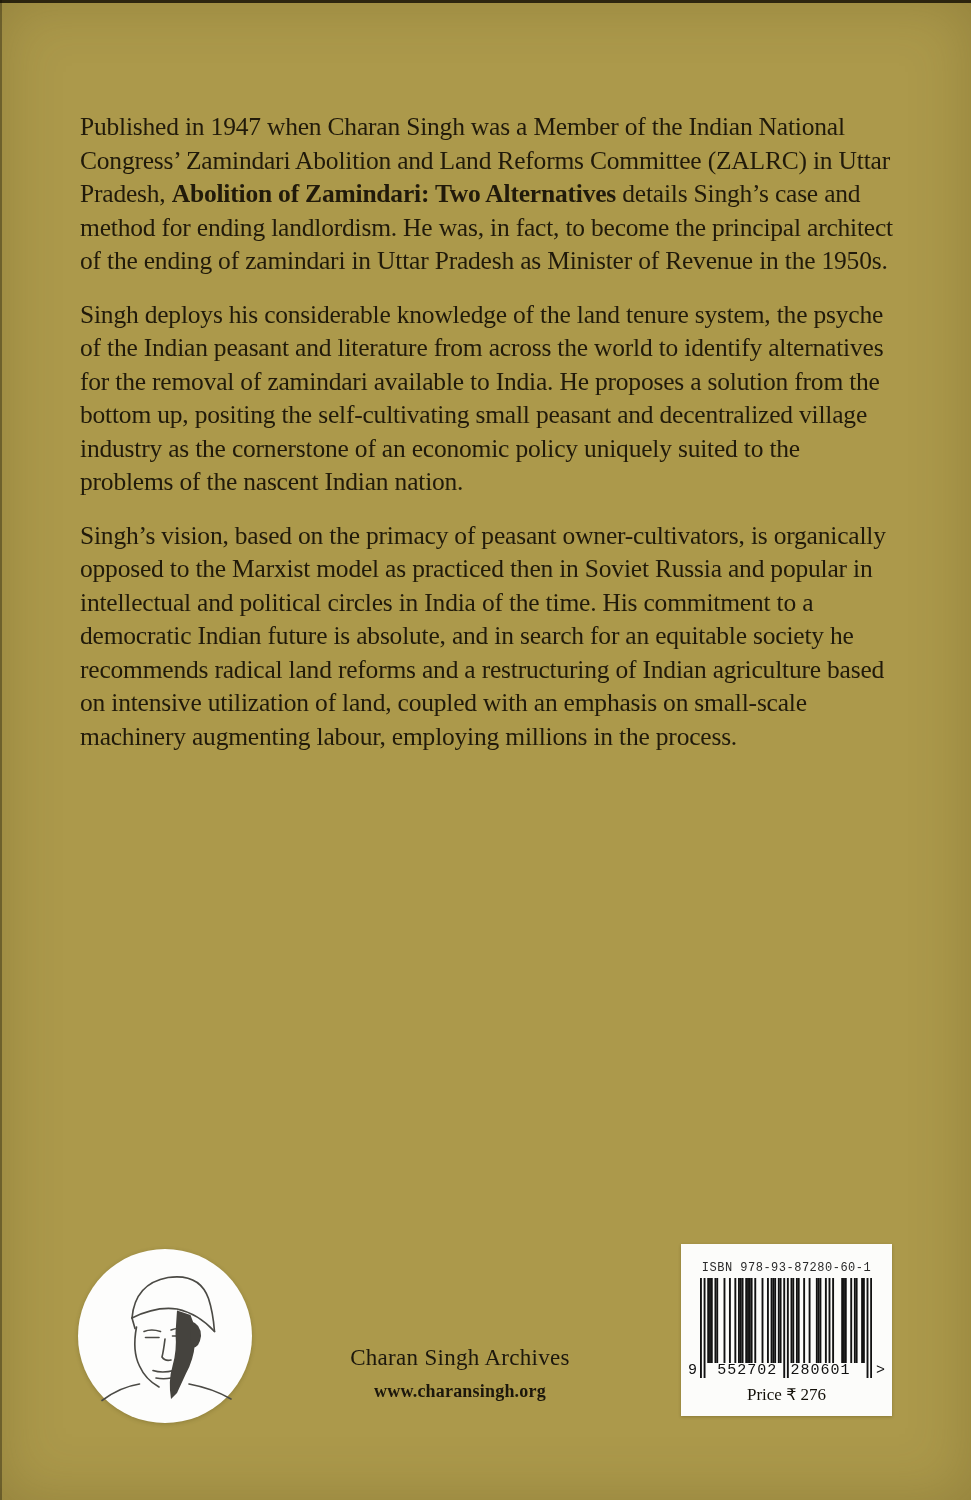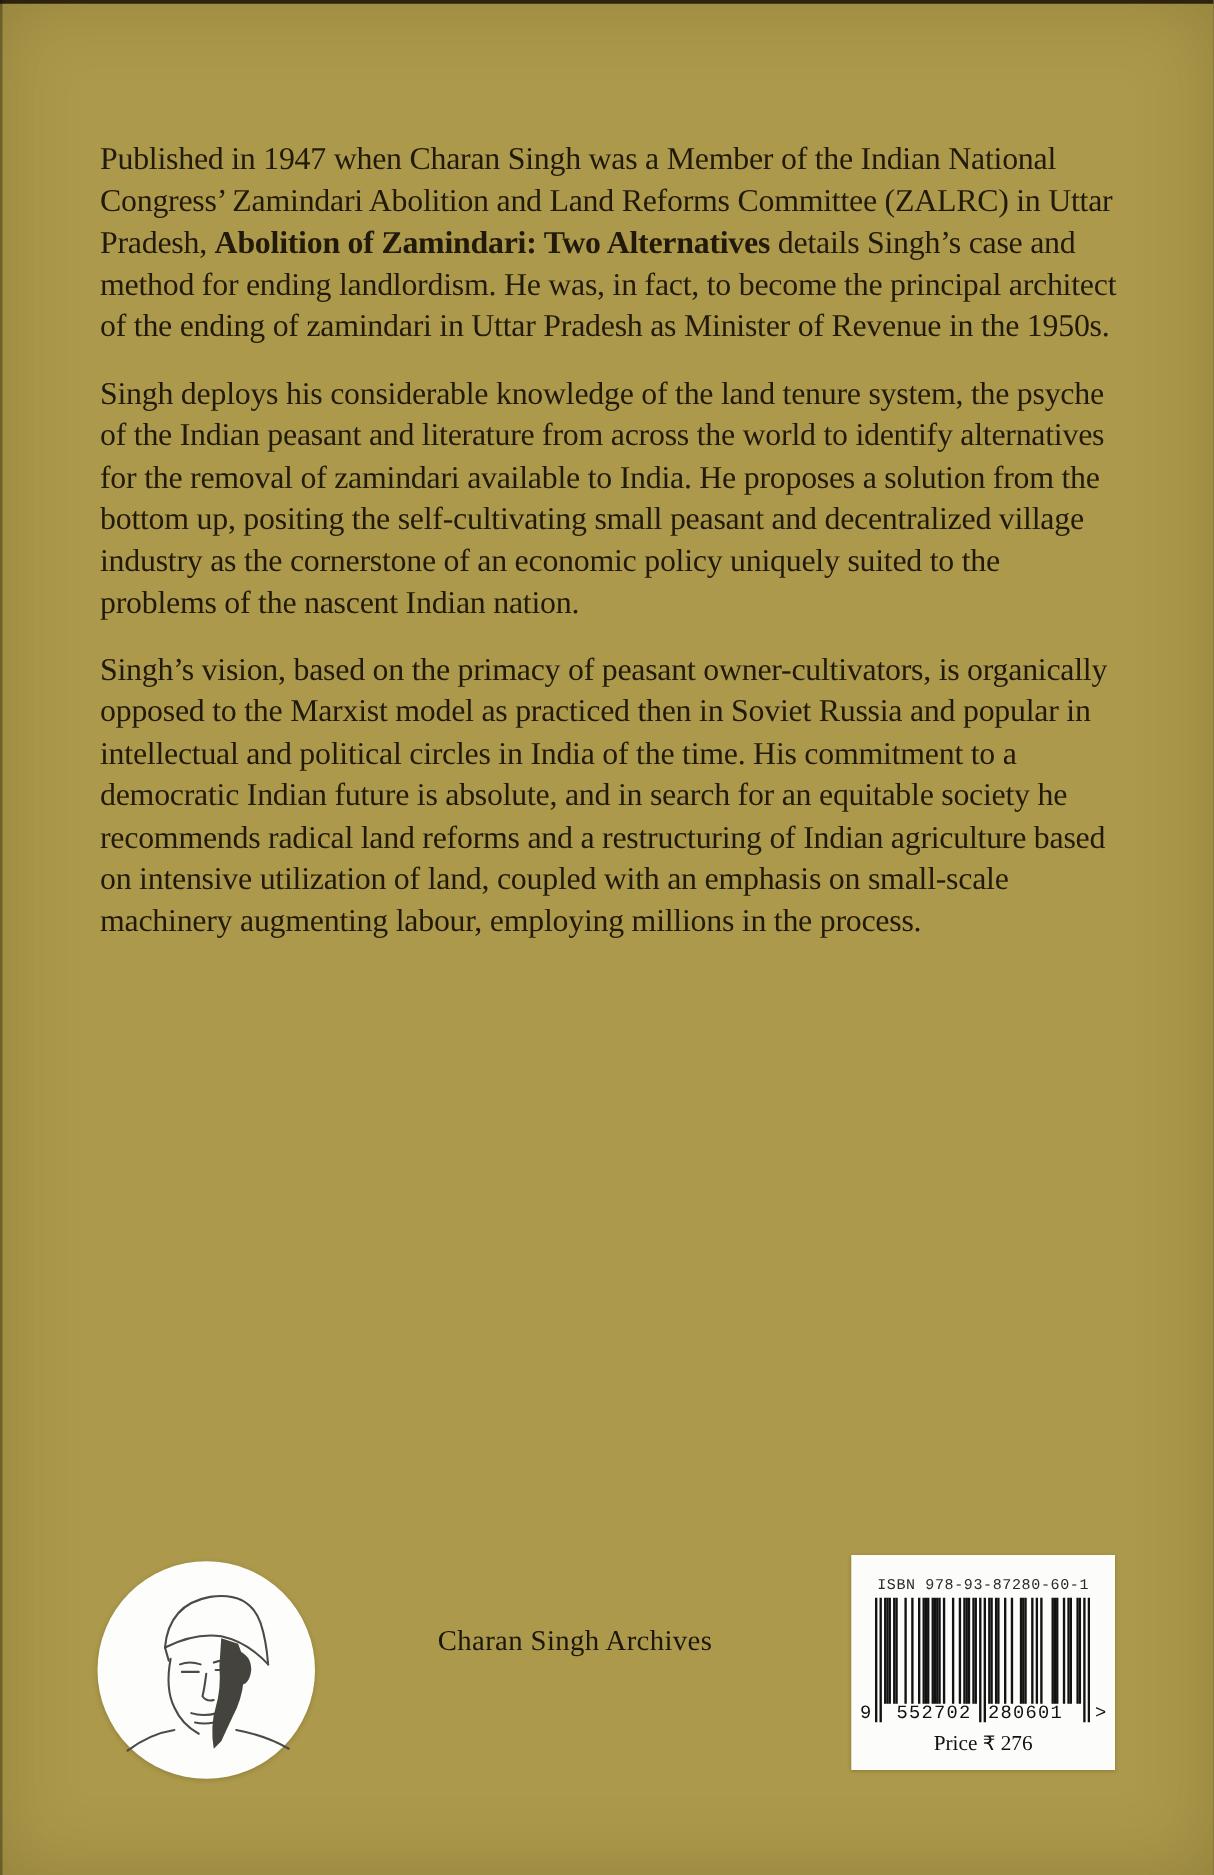--- a/index.html
+++ b/index.html
@@ -33,21 +33,21 @@
   
   .logo-circle{
     position:absolute;left:78px;top:1249px;width:174px;height:174px;
     background:#fdfdfc;border-radius:50%;
     display:flex;align-items:center;justify-content:center;
     box-shadow:0 1px 4px rgba(60,50,10,.25);
   }
   .logo-circle svg{width:150px;height:150px;display:block;}
 
   .archives-block{
-    position:absolute;left:310px;top:1300px;width:300px;text-align:center;
+    position:absolute;left:310px;top:1345px;width:300px;text-align:center;
     color:#1c170c;
   }
   .archives-title{font-size:23px;letter-spacing:.3px;}
   .archives-url{font-size:18px;font-weight:bold;margin-top:10px;letter-spacing:.2px;}
 
   
   .barcode-box{
     position:absolute;left:681px;top:1244px;width:211px;height:172px;
     background:#fcfcfa;box-sizing:border-box;padding:17px 8px 0 8px;
     box-shadow:0 1px 3px rgba(60,50,10,.3);
@@ -110,20 +110,21 @@
       <path class="sketch-fill" d="M58,33 L67,36 Q71,45 70,55 Q69,66 64,75 L58,88 L54,92 Q52,80 55,70 Q58,60 57,48 Z"></path>
       <path class="sketch-fill" d="M67,40 Q74,42 74,50 Q73,58 68,58 Q66,50 67,40 Z"></path>
 
       <path class="sketch-line" d="M8,93 Q20,84 33,82"></path>
       <path class="sketch-line" d="M66,82 Q82,85 94,92"></path>
     </svg>
   </div>
 
   <div class="archives-block">
     <div class="archives-title">Charan Singh Archives</div>
+    <div class="archives-url">www.charansingh.org</div>
   </div>
 
   <div class="barcode-box">
     <div class="isbn-label">ISBN 978-93-87280-60-1</div>
     <div class="bars-wrap">
       <svg viewBox="0 0 95 100" preserveAspectRatio="none" aria-hidden="true">
           <rect x="0" y="0" width="1.04" height="100" fill="#121212"></rect>
           <rect x="2" y="0" width="1.04" height="100" fill="#121212"></rect>
           <rect x="4" y="0" width="1.04" height="85" fill="#121212"></rect>
           <rect x="5" y="0" width="1.04" height="85" fill="#121212"></rect>

